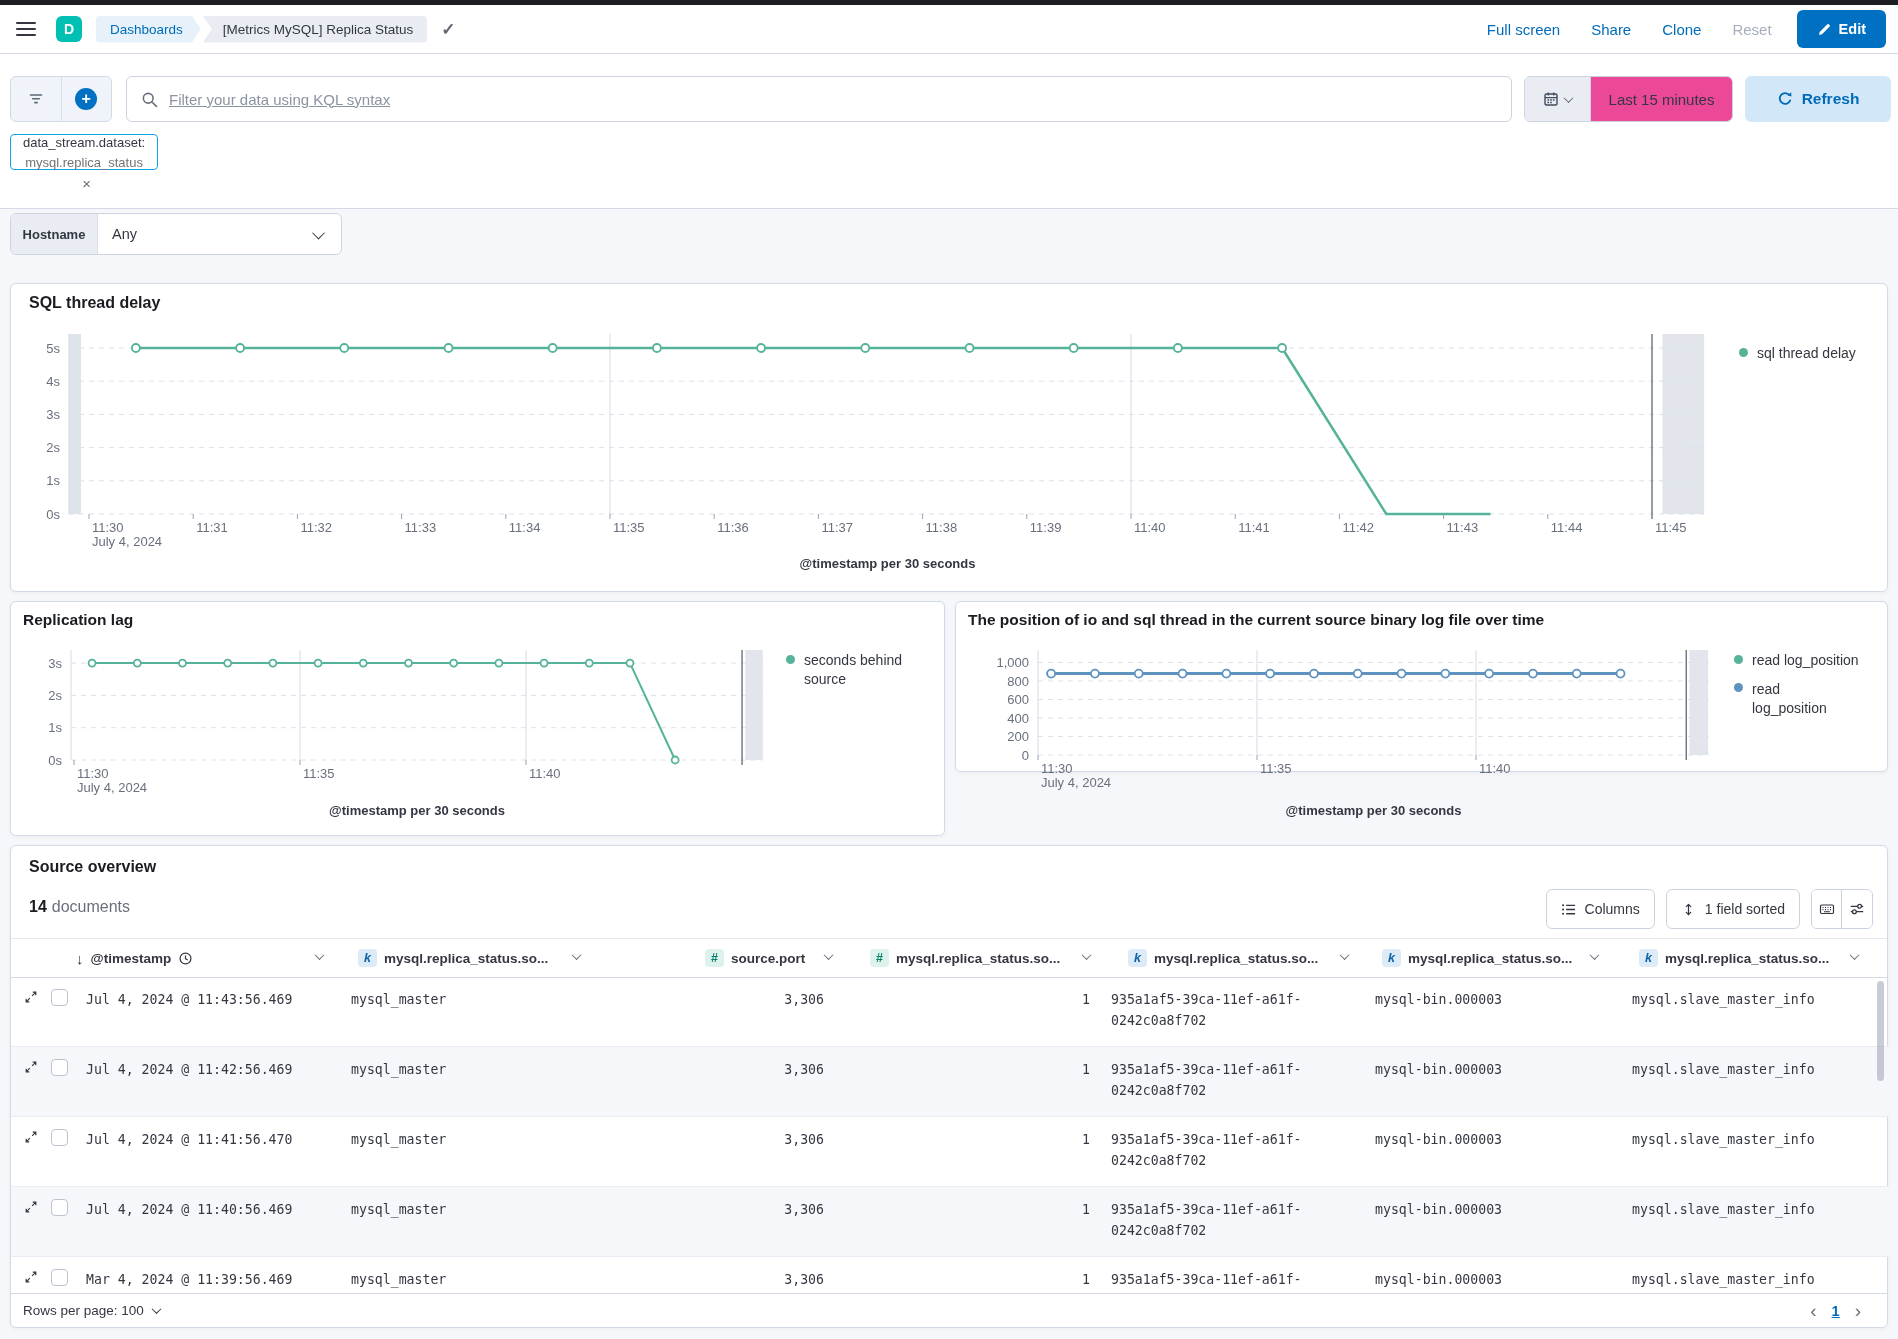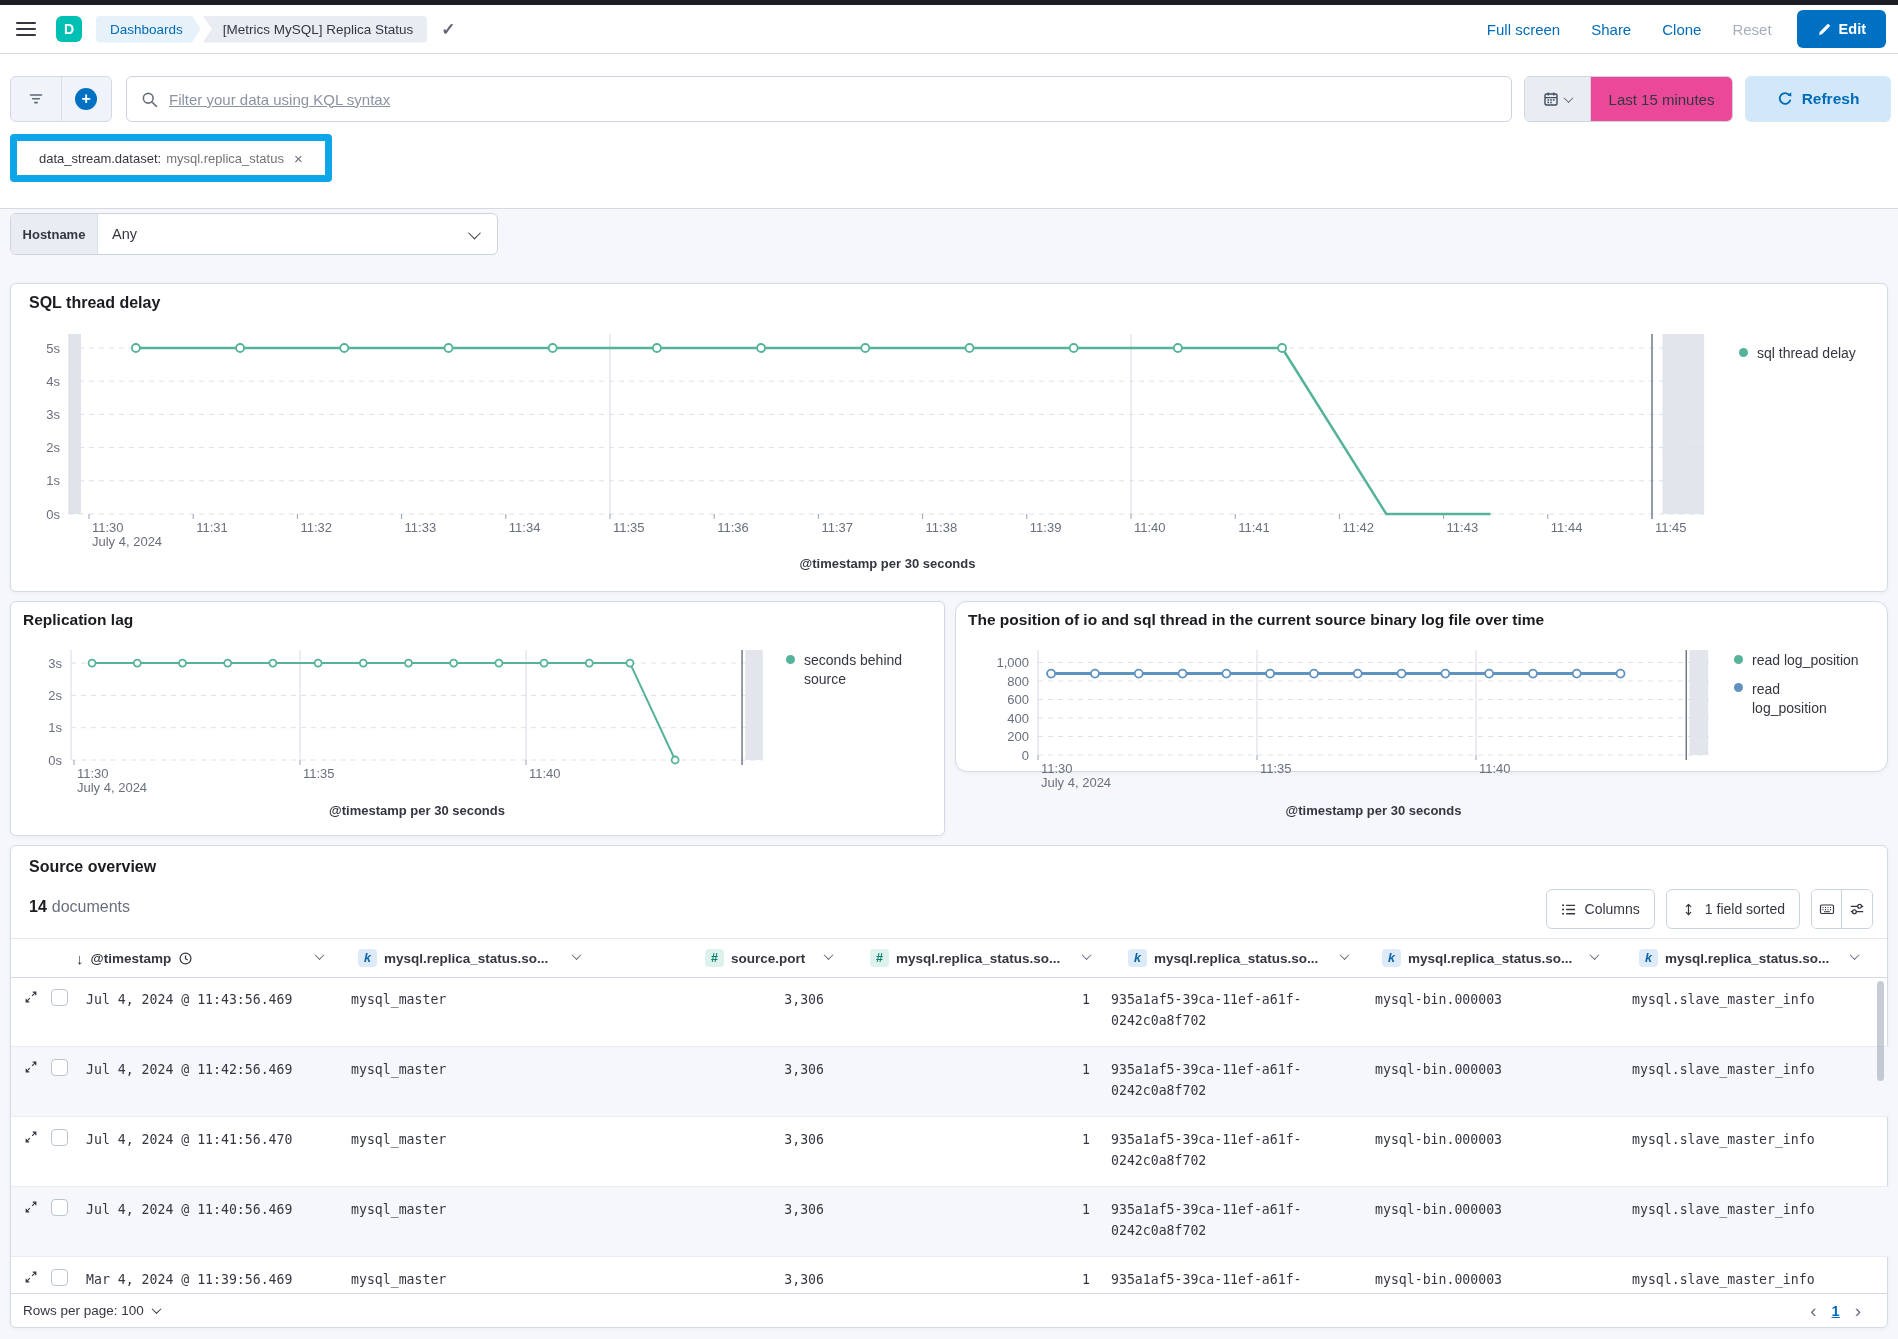--- a/index.html
+++ b/index.html
@@ -43,40 +43,40 @@
   .datepicker{position:absolute;left:1524px;top:71px;width:209px;height:46px;border:1px solid #CDD3DF;
         border-radius:6px;display:flex;box-sizing:border-box;overflow:hidden;background:#fff;}
   .dp-cal{width:66px;background:#E9EDF3;border:none;border-right:1px solid #CDD3DF;display:flex;
         align-items:center;justify-content:center;gap:6px;cursor:pointer;}
   .dp-range{flex:1;border:none;background:#ec4899;font-size:15px;color:#343741;cursor:pointer;
         font-family:"Liberation Sans",sans-serif;}
   .refresh-btn{position:absolute;left:1745px;top:71px;width:146px;height:46px;background:#D2E7F7;
         border:none;border-radius:6px;display:flex;align-items:center;justify-content:center;gap:9px;
         color:#006BB8;font-size:15.5px;font-weight:600;cursor:pointer;font-family:"Liberation Sans",sans-serif;}
 
-  .pill{position:absolute;left:10px;top:129px;height:34px;background:#fff;border:7px solid #0ea5e9;
-        border-radius:4px;display:flex;align-items:center;gap:5px;padding:0 22px;font-size:13px;cursor:pointer;}
+  .pill{position:absolute;left:10px;top:129px;height:34px;background:#fff;border:1px solid #0ea5e9;
+        border-radius:4px;display:flex;align-items:center;gap:5px;padding:0 12px;font-size:13px;cursor:pointer;flex-direction:column;}
   .pill-field{color:#343741;}
   .pill-value{color:#737373;}
   .pill-x{color:#69707D;font-size:15px;margin-left:5px;}
 
   
-  .hostname{position:absolute;left:10px;top:213px;width:488px;height:42px;background:#fff;
+  .hostname{position:absolute;left:10px;top:213px;width:332px;height:42px;background:#fff;
         border:1px solid #CDD3DF;border-radius:6px;display:flex;align-items:center;box-sizing:border-box;cursor:pointer;}
   .hn-label{width:86px;align-self:stretch;background:#E9EDF3;border-right:1px solid #D9DFE8;border-radius:5px 0 0 5px;
         display:flex;align-items:center;justify-content:center;font-size:13px;font-weight:700;}
   .hn-value{padding-left:14px;font-size:14.5px;}
   .hostname .chev{margin-left:auto;margin-right:18px;}
 
   
   .panel{position:absolute;background:#fff;border:1px solid #D3DAE6;border-radius:6px;
         box-shadow:0 1px 4px rgba(69,79,95,0.06);box-sizing:border-box;}
   .p1{left:10px;top:283px;width:1878px;height:309px;}
   .p2{left:10px;top:601px;width:935px;height:235px;}
-  .p3{left:955px;top:601px;width:933px;height:171px;border-radius:12px;}
+  .p3{left:955px;top:601px;width:933px;height:171px;}
   .pt{left:10px;top:845px;width:1878px;height:483px;}
   .panel h3{position:absolute;margin:0;font-size:16px;color:#1A1C21;font-weight:700;}
   .p1 h3{left:18px;top:10px;}
   .p2 h3,.p3 h3{left:12px;top:9px;font-size:15.5px;}
   .chart-svg{position:absolute;left:0;}
   #chart0{top:40px;}
   #chart1,#chart2{top:40px;}
   .xtitle{position:absolute;text-align:center;font-size:13px;font-weight:700;color:#343741;}
   .x0{left:58px;width:1637px;top:272px;}
   .x1{left:60px;width:692px;top:201px;}

